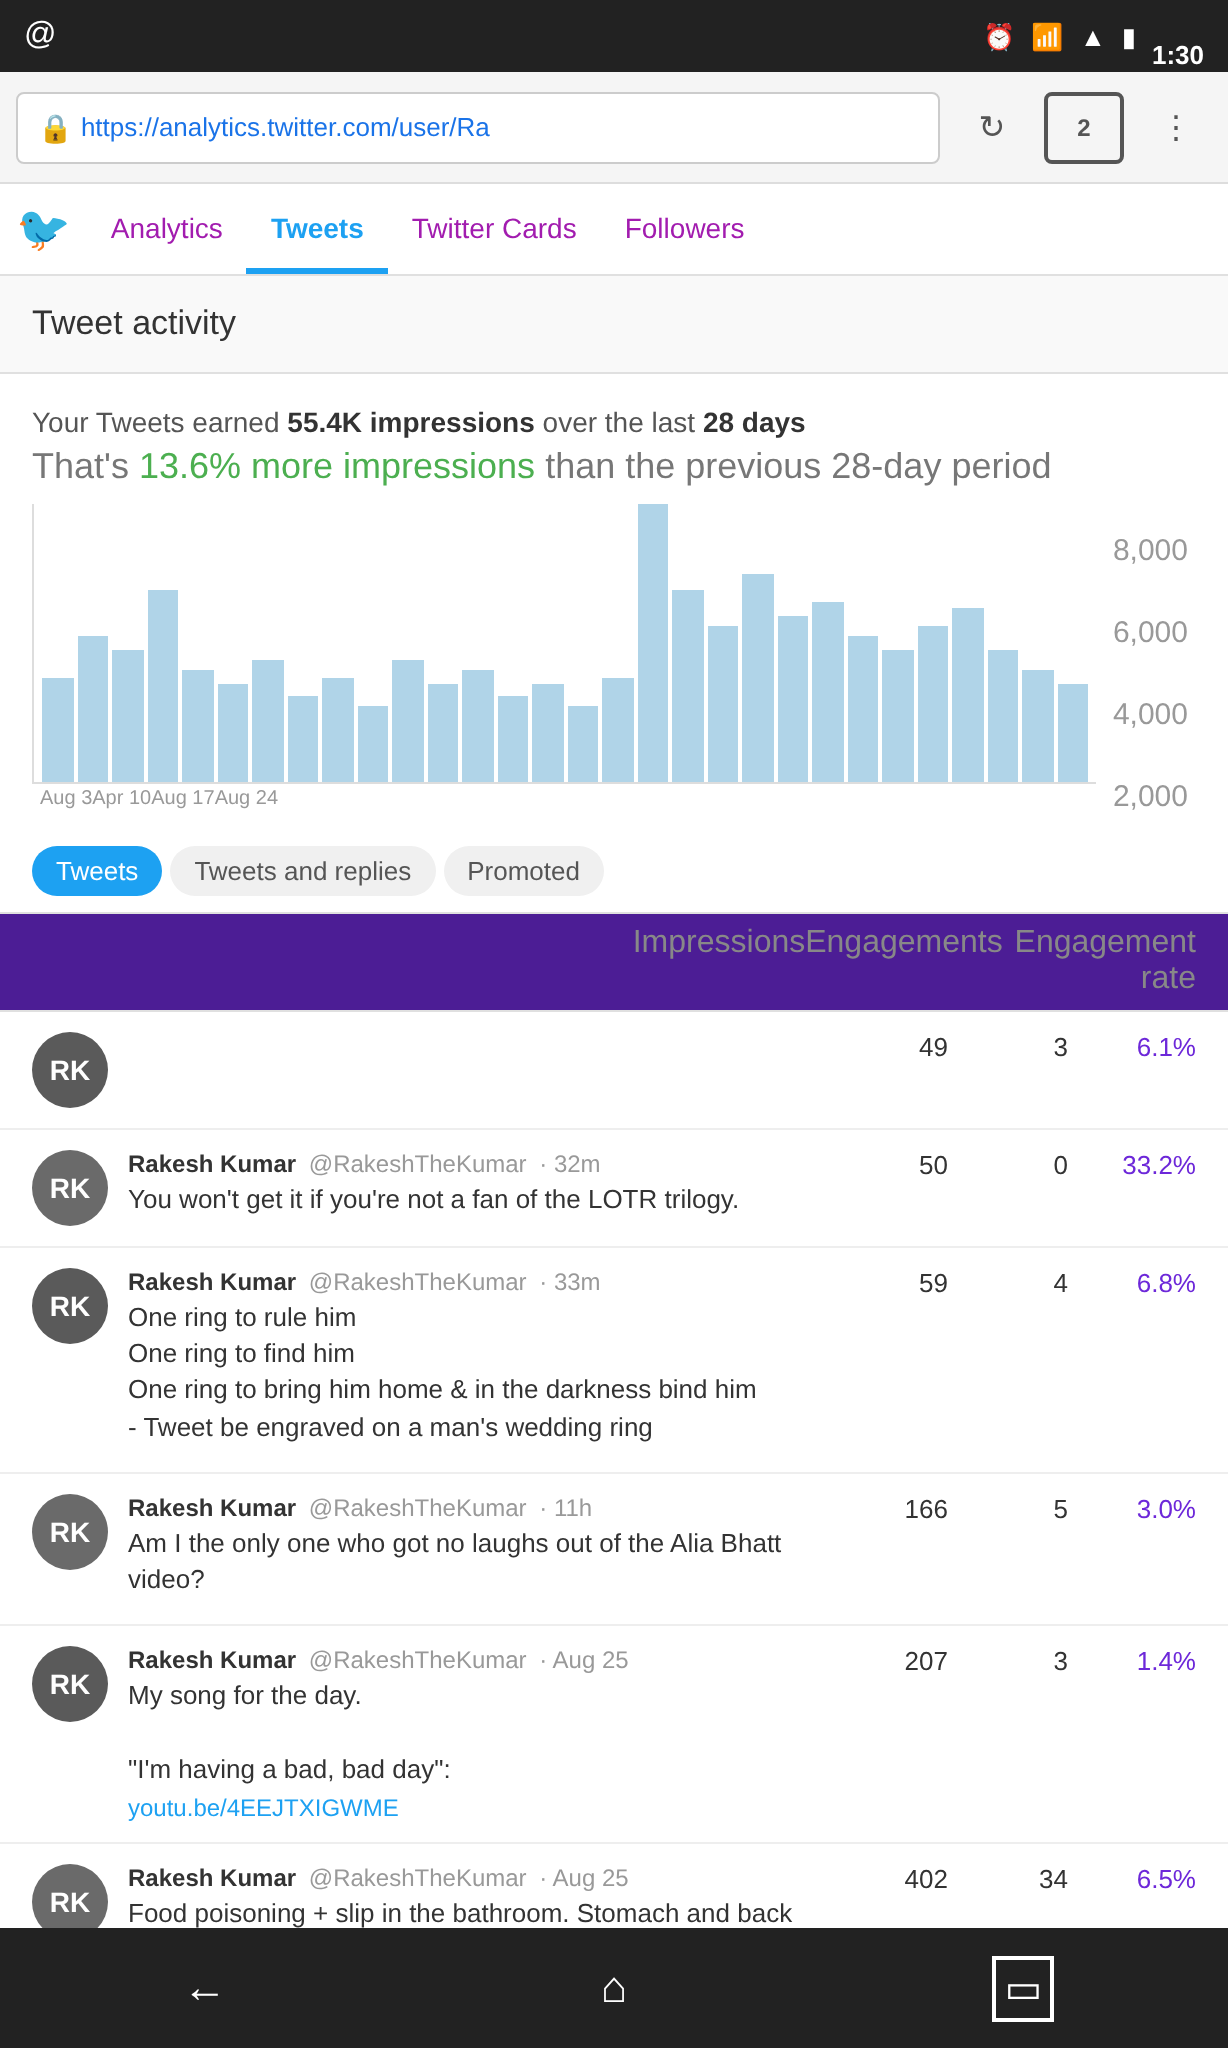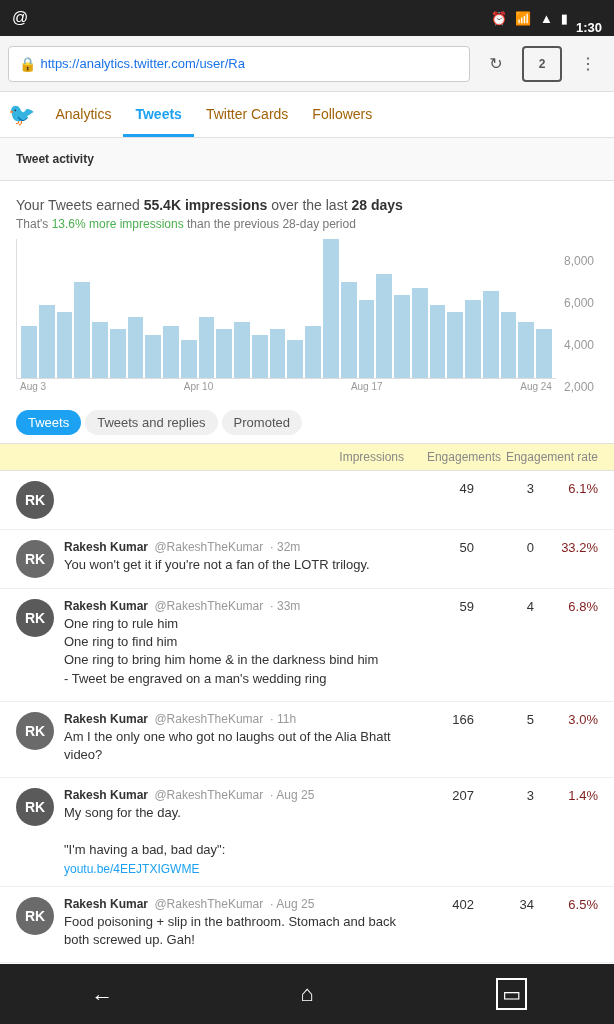--- a/index.html
+++ b/index.html
@@ -38,77 +38,77 @@
       font-size: 12px; font-weight: bold; color: #555; cursor: pointer;
     }
 
     
     .nav-tabs {
       background: #fff; border-bottom: 1px solid #e0e0e0;
       display: flex; align-items: center; padding: 0 8px; height: 46px;
     }
     .twitter-logo { color: #1da1f2; font-size: 22px; margin-right: 8px; }
     .nav-tab {
-      padding: 12px 12px; font-size: 14px; color: #a16207; cursor: pointer;
+      padding: 12px 12px; font-size: 14px; color: #a21caf; cursor: pointer;
       border-bottom: 3px solid transparent; margin-bottom: -1px;
     }
     .nav-tab.active { color: #1da1f2; border-bottom-color: #1da1f2; font-weight: bold; }
 
     
     .page-title-bar {
       background: #f9f9f9; padding: 14px 16px; border-bottom: 1px solid #e0e0e0;
     }
-    .page-title-bar h1 { font-size: 12px; color: #333; font-weight: 700; }
+    .page-title-bar h1 { font-size: 17px; color: #333; font-weight: 400; }
 
     
     .impressions-summary {
       padding: 16px 16px 8px; background: #fff;
     }
     .impressions-summary p { font-size: 14px; color: #555; }
     .impressions-summary .big { font-weight: bold; color: #333; }
-    .impressions-summary .sub { font-size: 12px; color: #777; margin-top: 4px; }
+    .impressions-summary .sub { font-size: 18px; color: #777; margin-top: 4px; }
     .impressions-summary .green { color: #4caf50; }
 
     
     .chart-area {
       padding: 0 16px 8px; background: #fff; position: relative;
     }
     .chart-container {
       position: relative; height: 140px; width: 100%;
       border-left: 1px solid #ddd; border-bottom: 1px solid #ddd;
       display: flex; align-items: flex-end; overflow: hidden;
     }
     .chart-bars {
       display: flex; align-items: flex-end; height: 100%; width: 100%; gap: 2px; padding: 0 4px;
     }
     .bar { background: #b0d4e8; flex: 1; min-width: 4px; }
     .chart-labels {
-      display: flex; justify-content: space-between; font-size: 10px; color: #999; padding: 2px 4px;
+      display: flex; justify-content: flex-start; font-size: 10px; color: #999; padding: 2px 4px;
     }
     .chart-y-labels {
       position: absolute; right: 0; top: 0; height: 140px;
       display: flex; flex-direction: column; justify-content: space-between;
-      font-size: 12px; color: #999; padding: 0 4px;
+      font-size: 15px; color: #999; padding: 0 4px;
     }
 
     
     .filter-tabs {
       display: flex; padding: 8px 16px; gap: 4px; border-bottom: 1px solid #e0e0e0;
       align-items: center;
     }
     .filter-tab {
       padding: 5px 12px; border-radius: 20px; font-size: 13px; cursor: pointer; border: none;
     }
     .filter-tab.active { background: #1da1f2; color: #fff; }
     .filter-tab:not(.active) { background: #f0f0f0; color: #555; }
 
     
     .table-header {
-      display: flex; padding: 6px 16px; background: #fef9c3;
-      border-bottom: 1px solid #e0e0e0; font-size: 12px; color: #888;
+      display: flex; padding: 6px 16px; background: #4c1d95;
+      border-bottom: 1px solid #e0e0e0; font-size: 16px; color: #888;
     }
     .col-tweet { flex: 3; }
     .col-num { flex: 1; text-align: right; }
 
     
     .tweet-row {
       display: flex; padding: 10px 16px; border-bottom: 1px solid #eee; align-items: flex-start;
     }
     .tweet-avatar {
       width: 38px; height: 38px; border-radius: 50%; background: #aaa;
@@ -119,21 +119,21 @@
     .avatar-2 { background: #6a6a6a; }
     .tweet-content { flex: 1; min-width: 0; }
     .tweet-meta { font-size: 12px; color: #555; margin-bottom: 2px; }
     .tweet-meta .name { font-weight: bold; color: #333; }
     .tweet-meta .handle { color: #999; margin: 0 3px; }
     .tweet-meta .time { color: #999; }
     .tweet-text { font-size: 13px; color: #333; line-height: 1.4; margin-bottom: 3px; }
     .tweet-link { font-size: 12px; color: #1da1f2; }
     .tweet-stats { display: flex; gap: 0; margin-left: auto; flex-shrink: 0; text-align: right; }
     .stat { width: 60px; text-align: right; font-size: 13px; color: #333; }
-    .stat-rate { width: 64px; text-align: right; font-size: 13px; color: #7f1d1d; }
+    .stat-rate { width: 64px; text-align: right; font-size: 13px; color: #6d28d9; }
 
     
     .bottom-nav {
       position: fixed; bottom: 0; left: 0; width: 614px; height: 60px;
       background: #222; display: flex; align-items: center; justify-content: space-around;
     }
     .bottom-btn {
       width: 60px; height: 40px; display: flex; align-items: center; justify-content: center;
       cursor: pointer;
     }

